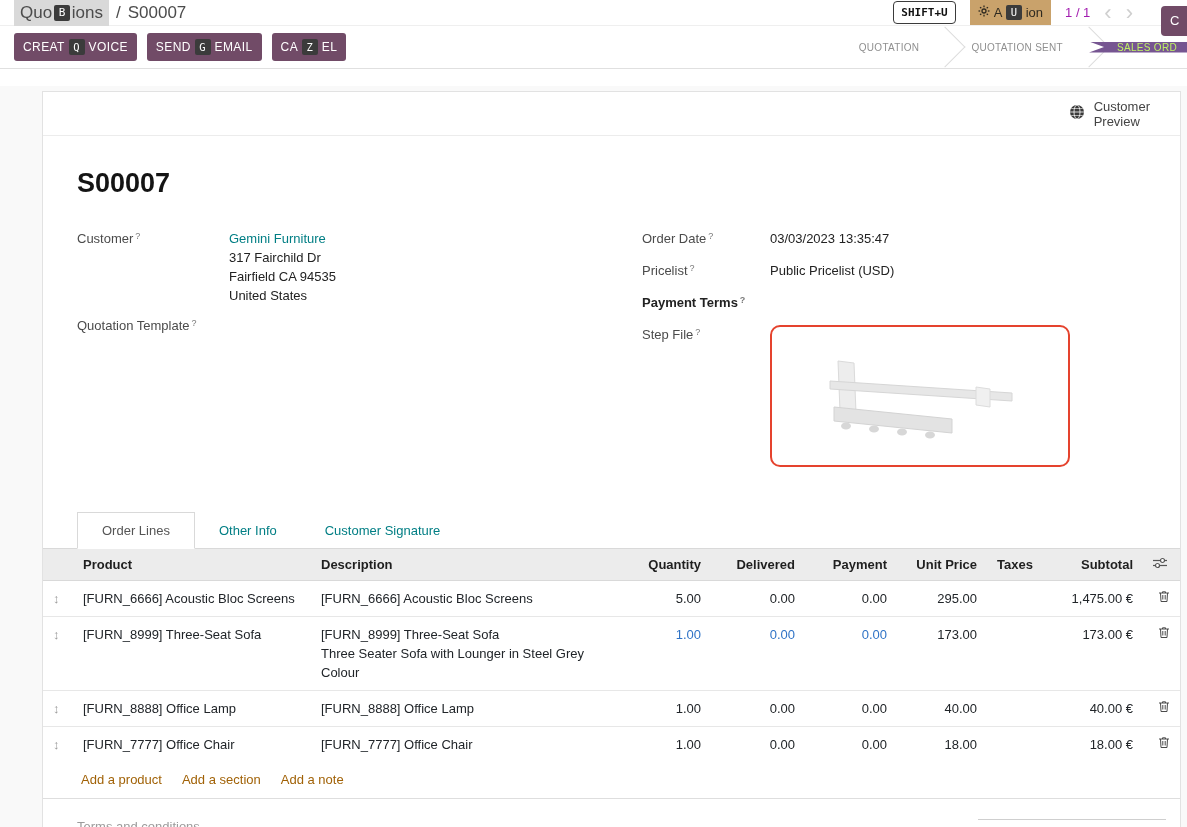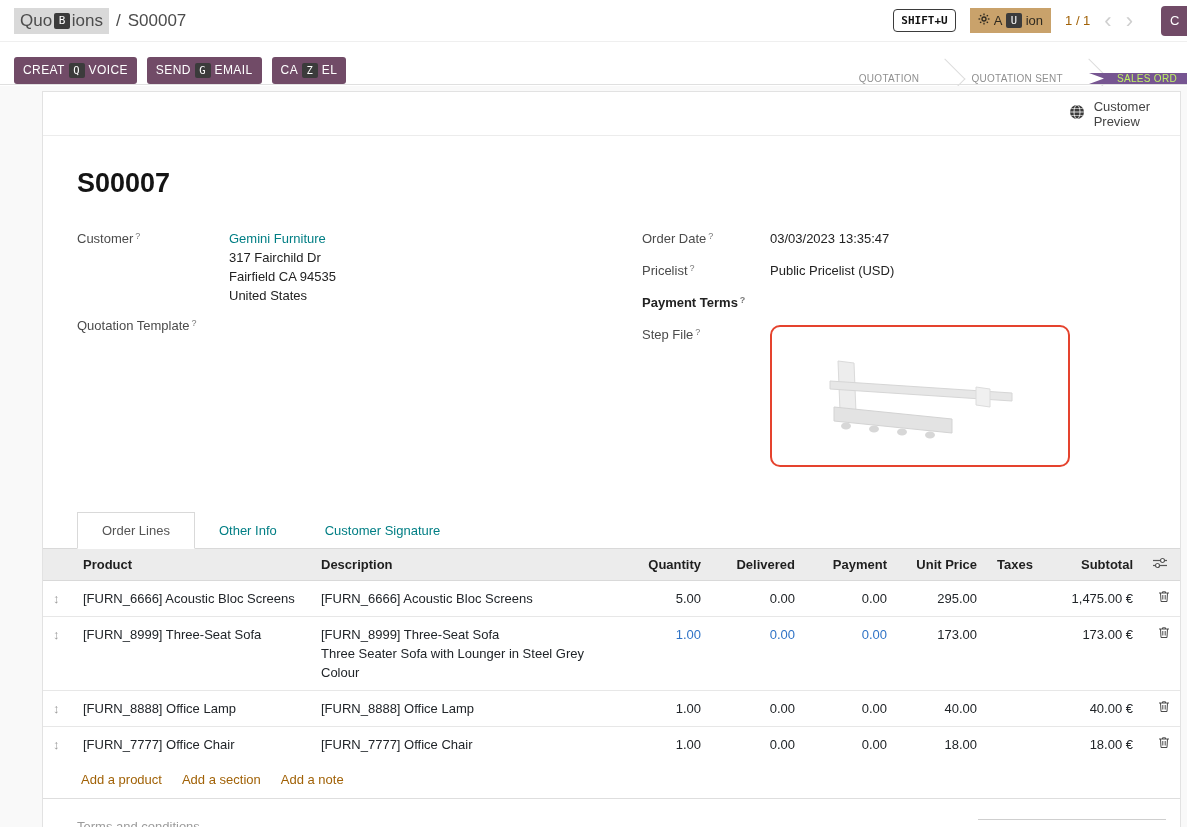--- a/index.html
+++ b/index.html
@@ -2,38 +2,38 @@
 <html><head>
 <meta charset="utf-8">
 <style>
   * { box-sizing: border-box; margin: 0; padding: 0; }
   html,body { width:1187px; height:827px; overflow:hidden; }
   body {
     font-family:"Liberation Sans", sans-serif;
     font-size:13px; color:#212529; background:#fff; position:relative;
   }
   
-  .topbar { height:42px; display:flex; align-items:center; padding-left:14px;
+  .topbar { height:26px; display:flex; align-items:center; padding-left:14px;
             background:#fff; border-bottom:1px solid #efefef; position:relative; }
   .breadcrumb { font-size:17px; color:#4c4c4c; display:flex; align-items:center; gap:7px; white-space:nowrap; }
   .bc-parent { background:#d9d9d9; padding:3px 6px; display:inline-flex; align-items:center; gap:2px; color:#4c4c4c; }
   .kbd { background:#3b3b3b; color:#fff; font-family:"DejaVu Sans Mono", monospace;
          font-size:10.5px; line-height:1; padding:2.5px 4.5px; border-radius:2px; display:inline-block; }
   .bc-parent .kbd { font-size:11px; }
   .topbar-right { margin-left:auto; display:flex; align-items:center; gap:14px; padding-right:54px; }
   .shiftu { border:1px solid #3b3b3b; border-radius:4px; background:#fff; color:#111;
             font-family:"DejaVu Sans Mono", monospace; font-size:11px; font-weight:bold; padding:4px 7px; }
   .action-btn { background:#c9a26b; display:inline-flex; align-items:center; gap:4px;
                 padding:5px 8px; color:#2f2a20; font-size:13px; }
-  .pager { color:#a16207; font-size:13px; }
+  .pager { color:#a21caf; font-size:13px; }
   .pg-chev { color:#cfcfcf; font-size:22px; line-height:1; background:none; border:none; cursor:default; font-family:inherit; }
   .create-btn { position:absolute; right:0; top:6px; height:30px; width:26px; background:#714B67;
                 color:#fff; border-radius:4px 0 0 4px; padding-left:9px; line-height:30px; font-size:13px; }
   
-  .actionbar { height:43px; display:flex; align-items:flex-end; background:#fff; border-bottom:1px solid #e0e0e0; }
+  .actionbar { height:43px; display:flex; align-items:center; background:#fff; border-bottom:1px solid #e0e0e0; }
   .btn-group { display:flex; align-items:center; gap:10px; padding-left:14px; }
   .o-btn { background:#714B67; color:#fff; border:none; border-radius:3px; font-family:inherit;
            font-size:12px; letter-spacing:.4px; padding:6px 9px; display:inline-flex; align-items:center; gap:4px; cursor:pointer; }
   .statusbar { margin-left:auto; display:flex; align-items:stretch; }
   .status-step { display:flex; align-items:center; padding:0 26px; color:#8f8f8f;
                  font-size:10px; letter-spacing:.3px; position:relative; white-space:nowrap; }
   .status-step.gray::after { content:''; position:absolute; top:50%; right:0; width:28px; height:28px;
       border-top:1px solid #dcdcdc; border-right:1px solid #dcdcdc;
       transform:translate(50%,-50%) rotate(45deg); }
   .status-step.active { background:#765591; color:#bef264; padding:0 6px 0 28px; min-width:98px;

